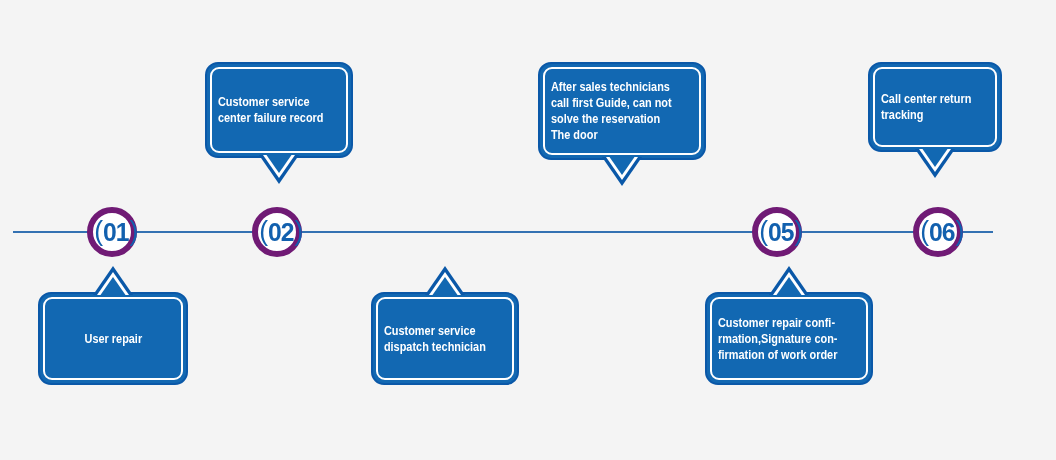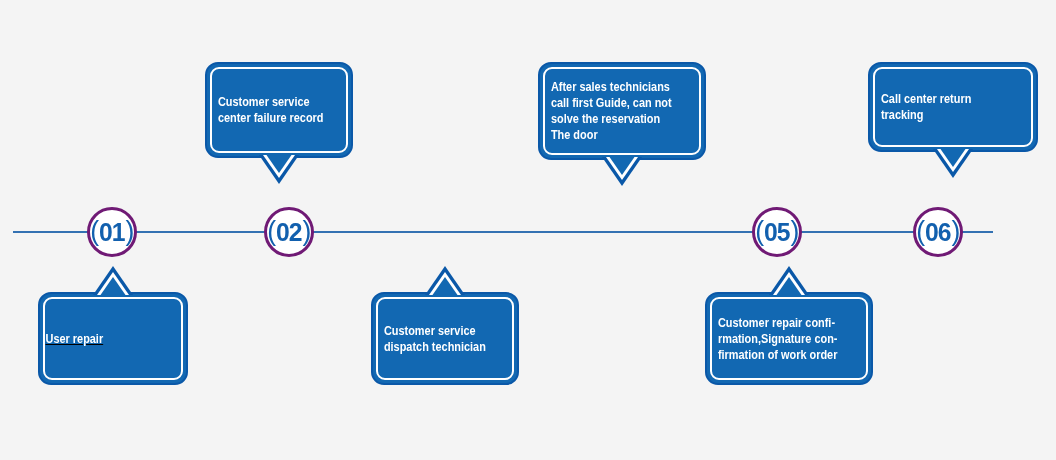--- a/index.html
+++ b/index.html
@@ -5,42 +5,42 @@
   html,body{margin:0;padding:0;}
   .canvas{
     position:relative;width:1056px;height:460px;background:#f4f4f4;
     font-family:"Liberation Sans",sans-serif;overflow:hidden;
   }
   .timeline{
     position:absolute;left:13px;top:231px;width:980px;height:2px;background:#3371b2;
   }
   .circle{
     position:absolute;top:207px;width:50px;height:50px;box-sizing:border-box;
-    background:#fff;border:3px solid #701a75;border-radius:50%;
-    display:flex;align-items:center;justify-content:center;z-index:3;
+    background:#fff;border:6px solid #701a75;border-radius:50%;
+    display:flex;align-items:center;z-index:3;
   }
   .num{
     font-size:26px;font-weight:bold;color:#1260ae;line-height:1;
     letter-spacing:-1px;white-space:nowrap;transform:scaleX(0.95);
   }
   .num::before{content:"(";font-weight:400;font-size:28px;position:relative;top:-1px;margin-right:1px;}
   .num::after{content:")";font-weight:400;font-size:28px;position:relative;top:-1px;margin-left:1px;}
   .bubble{
     position:absolute;box-sizing:border-box;background:#1268b2;border:2px solid #0a58a8;
     border-radius:13px;display:flex;align-items:center;z-index:2;
   }
   .bubble::before{
     content:"";position:absolute;inset:3px;border:2px solid #fff;border-radius:9px;pointer-events:none;
   }
   .btext{
     position:relative;color:#fff;font-size:13px;font-weight:bold;line-height:16px;
     white-space:pre;transform:scaleX(0.84);transform-origin:left center;
     padding-left:13px;z-index:2;
   }
-  .bubble.center{justify-content:flex-start;text-decoration:underline;}
+  .bubble.center{justify-content:center;}
   .bubble.center .btext{padding-left:0;text-align:center;transform-origin:center center;}
   .tail{
     position:absolute;left:50%;margin-left:-23px;width:46px;height:30px;z-index:1;
   }
   .bubble.top .tail{top:calc(100% - 1px);}
   .bubble.bottom .tail{bottom:calc(100% - 1px);}
   .tail svg{display:block;}
 </style>
 </head>
 <body>
@@ -56,21 +56,21 @@
     <div class="tail">
       <svg width="46" height="30" viewBox="0 0 46 30">
         <polygon points="3,30 43,30 23,1" fill="#0a58a8"></polygon>
         <polygon points="7,30 39,30 23,7" fill="#ffffff"></polygon>
         <polygon points="10.5,30 35.5,30 23,12" fill="#1268b2"></polygon>
       </svg>
     </div>
     <div class="btext">User repair</div>
   </div>
 
-  <div class="circle" style="left:264px">
+  <div class="circle" style="left:252px">
     <span class="num">02</span>
   </div>
   <div class="bubble top" style="left:205px;top:62px;width:148px;height:96px">
     <div class="tail">
       <svg width="46" height="30" viewBox="0 0 46 30">
         <polygon points="3,0 43,0 23,29" fill="#0a58a8"></polygon>
         <polygon points="7,0 39,0 23,23" fill="#ffffff"></polygon>
         <polygon points="10.5,0 35.5,0 23,18" fill="#1268b2"></polygon>
       </svg>
     </div>
@@ -116,21 +116,21 @@
       </svg>
     </div>
     <div class="btext">Customer repair confi-
 rmation,Signature con-
 firmation of work order</div>
   </div>
 
   <div class="circle" style="left:913px">
     <span class="num">06</span>
   </div>
-  <div class="bubble top" style="left:868px;top:62px;width:170px;height:90px">
+  <div class="bubble top" style="left:868px;top:62px;width:134px;height:90px">
     <div class="tail">
       <svg width="46" height="30" viewBox="0 0 46 30">
         <polygon points="3,0 43,0 23,29" fill="#0a58a8"></polygon>
         <polygon points="7,0 39,0 23,23" fill="#ffffff"></polygon>
         <polygon points="10.5,0 35.5,0 23,18" fill="#1268b2"></polygon>
       </svg>
     </div>
     <div class="btext">Call center return
 tracking</div>
   </div>

